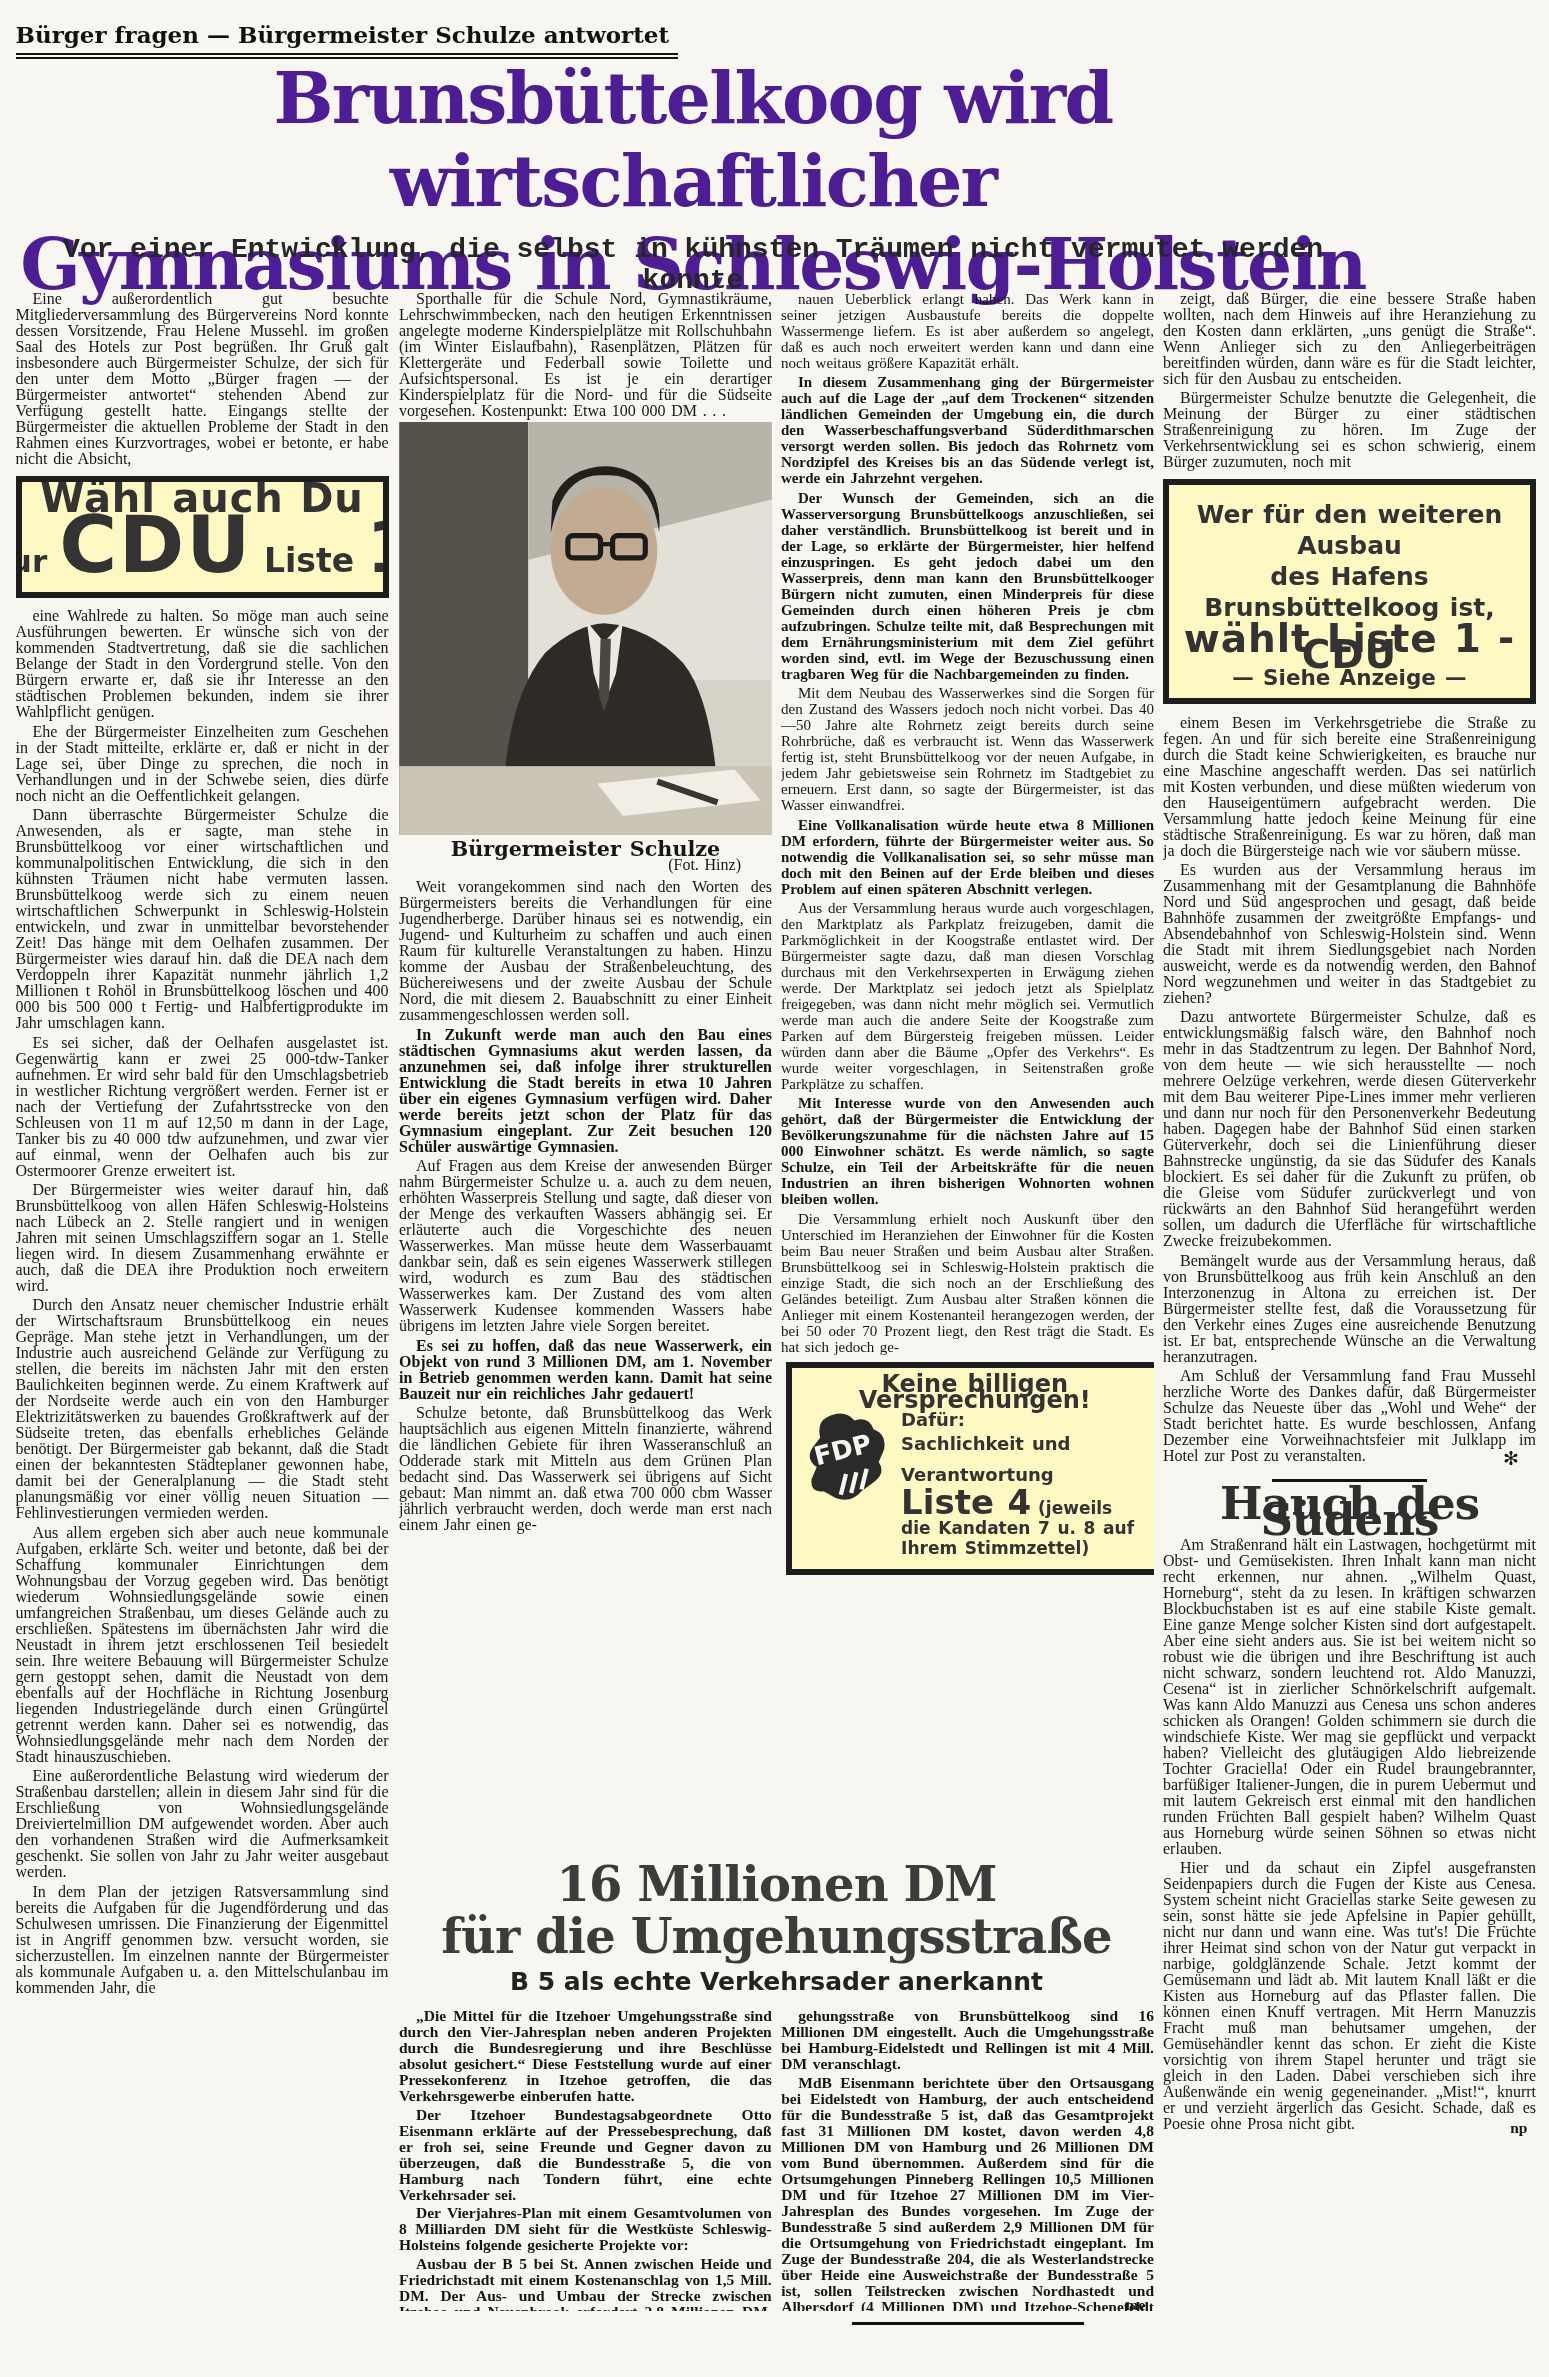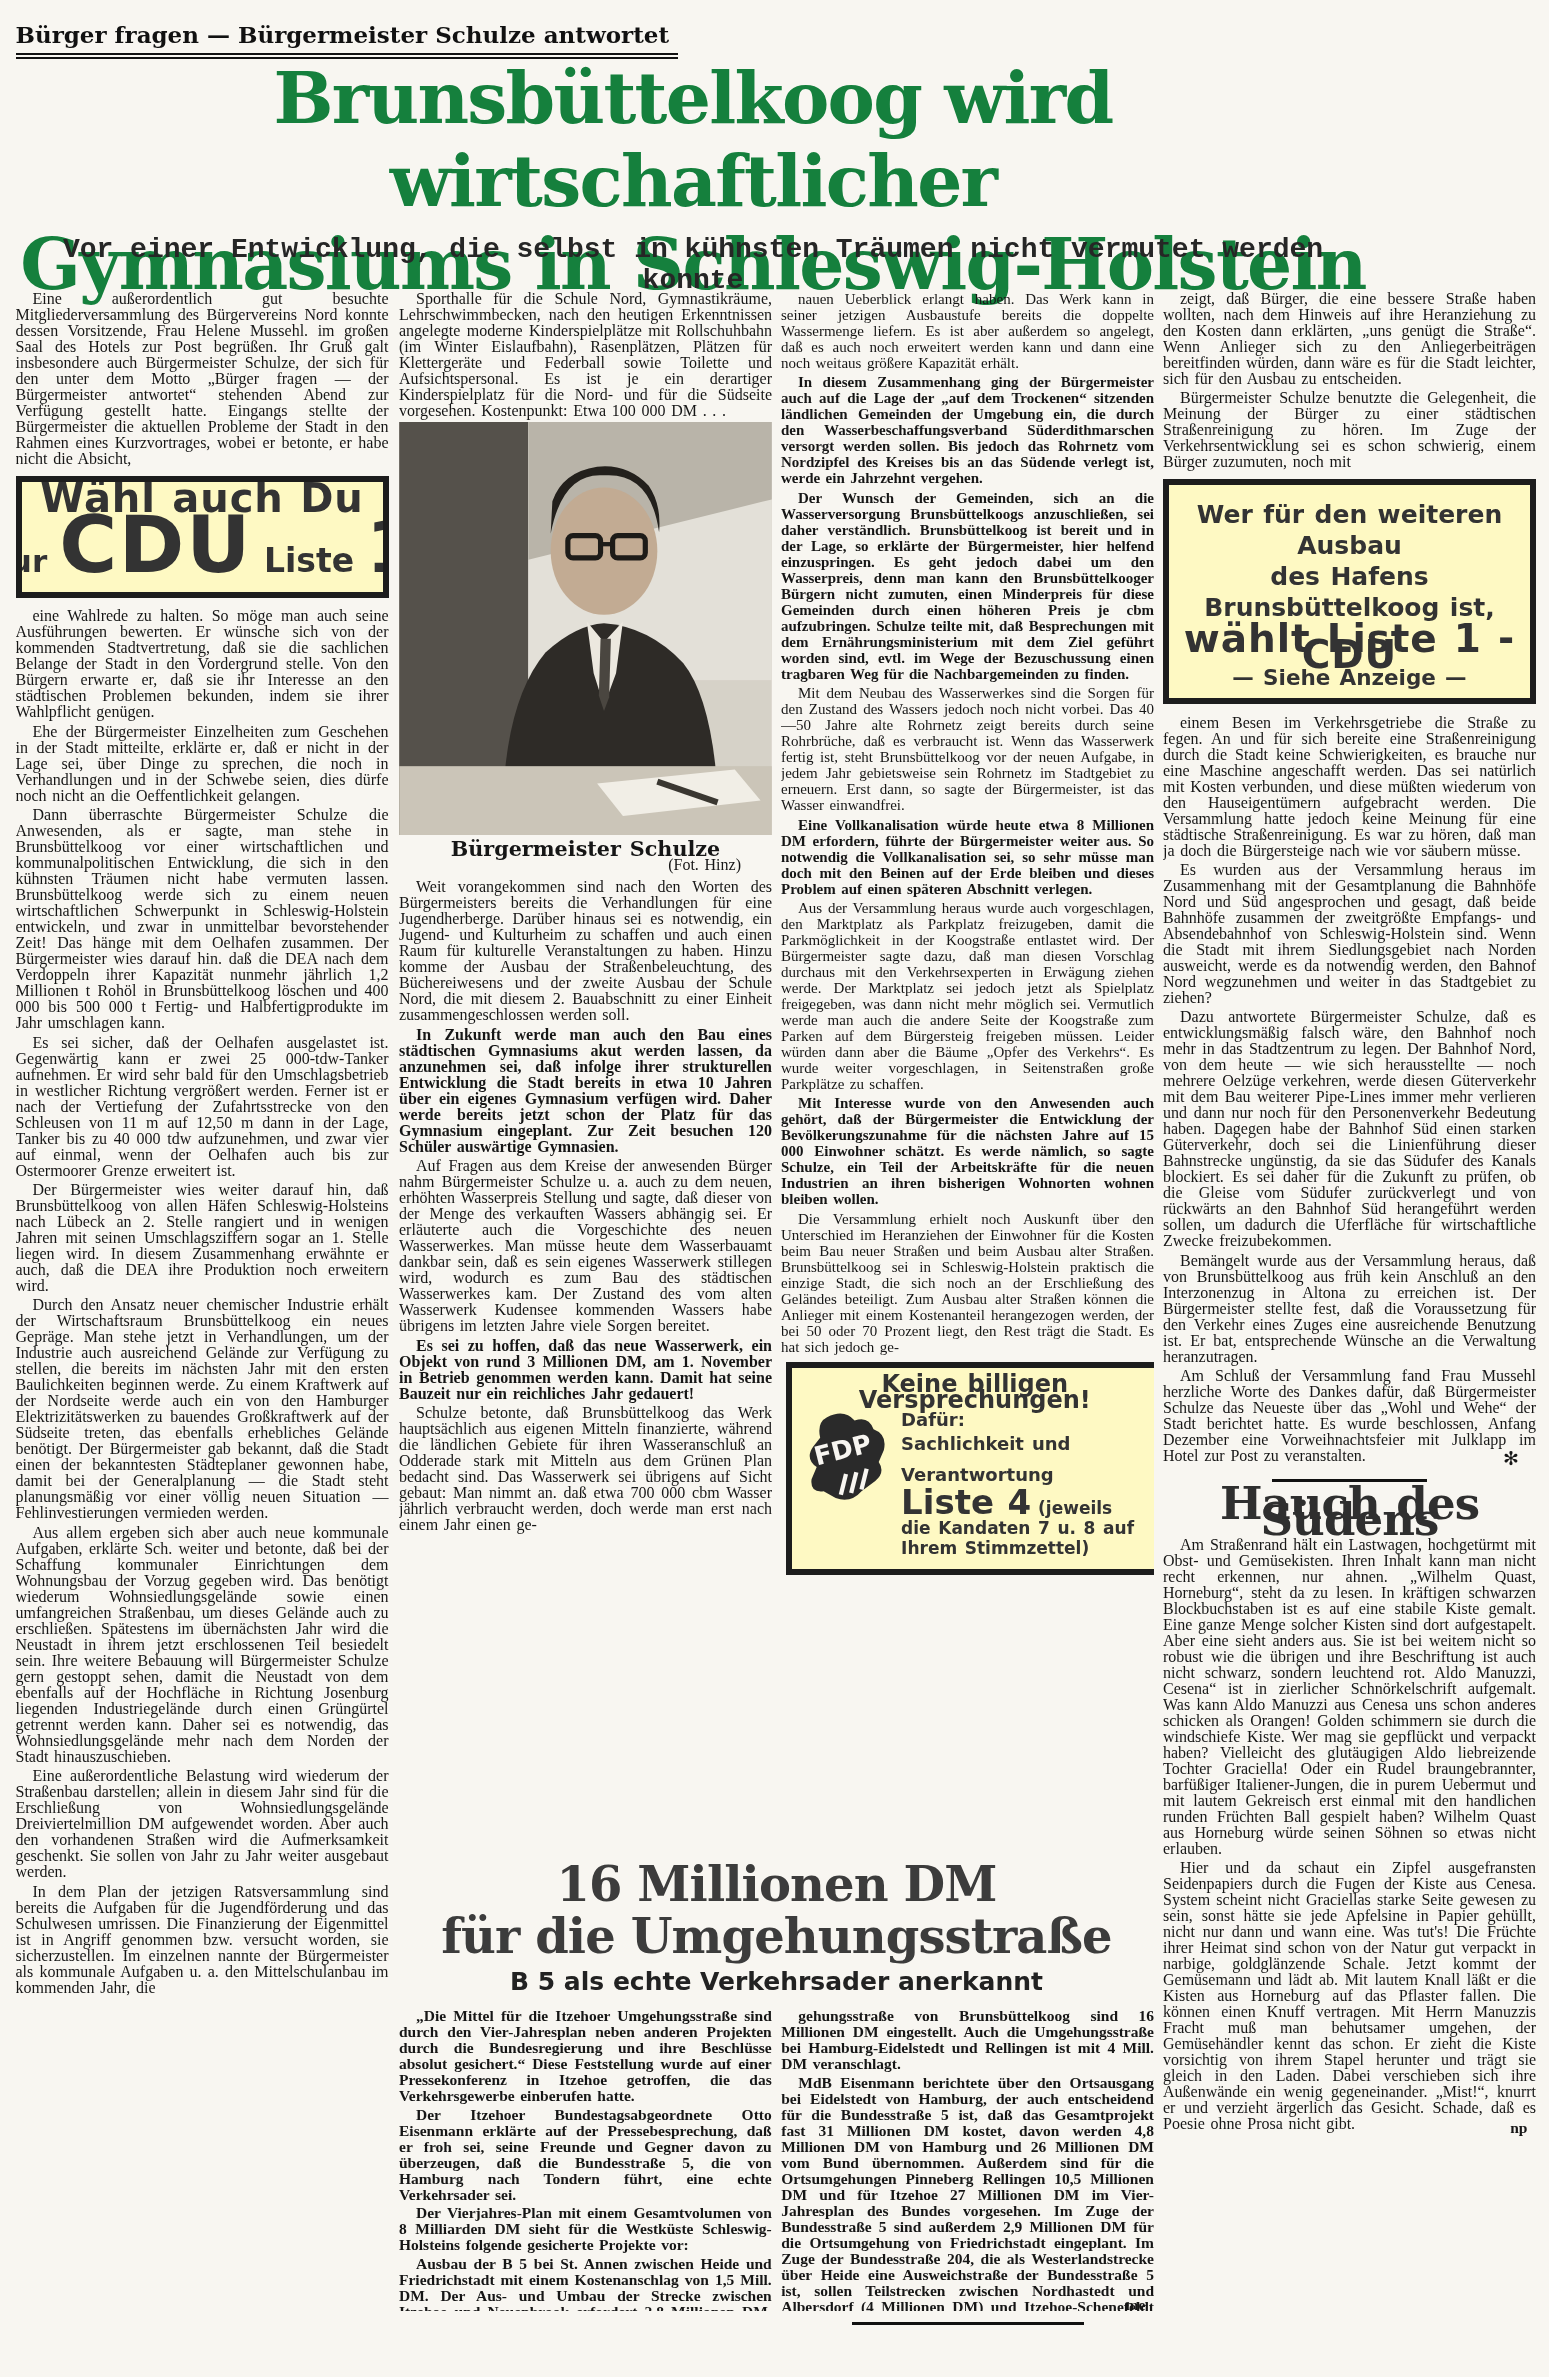--- a/index.html
+++ b/index.html
@@ -3,21 +3,21 @@
 <meta charset="utf-8">
 <style>
   html,body{margin:0;padding:0;background:#e8e6e0;}
   .page{position:relative;width:1549px;height:2377px;background:#f8f6f1;color:#161616;
         font-family:"Liberation Serif",serif;overflow:hidden;margin:0 auto;}
   
   .kicker{position:absolute;left:15.5px;top:20.7px;font-family:"DejaVu Serif",serif;
           font-weight:bold;font-size:23px;color:#111;
           border-bottom:6px double #111;padding:0 8.6px 5.2px 0;}
   .headline{position:absolute;left:13px;top:57px;width:1360px;text-align:center;
-            font-family:"DejaVu Serif",serif;font-weight:bold;color:#15803d;
+            font-family:"DejaVu Serif",serif;font-weight:bold;color:#4c1d95;
             font-size:71px;line-height:83px;letter-spacing:-1.7px;}
   .deck{position:absolute;left:13px;top:234px;width:1360px;text-align:center;
         font-family:Liberation Mono, monospace;font-weight:bold;font-size:28px;color:#262626;}
   
   .col{position:absolute;width:373px;text-align:justify;font-size:16px;line-height:16px;
        word-spacing:1.7px;overflow:hidden;}
   .col p{margin:0 0 3.4px;text-indent:17px;}
   .col p.b{font-weight:bold;}
   #col1{left:15.5px;top:291px;height:2076px;}
   #col2{left:399px;top:291px;height:1570px;}

